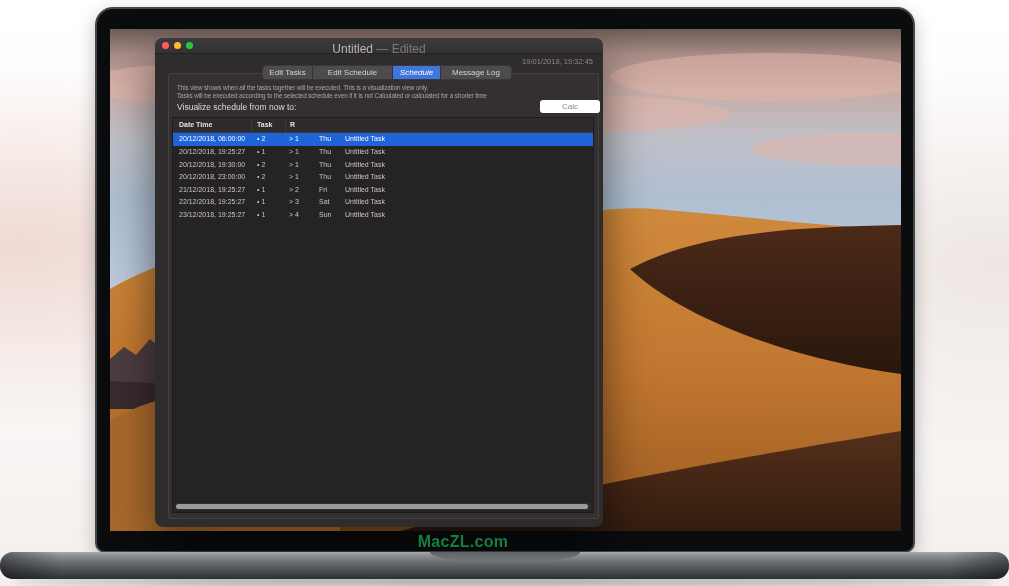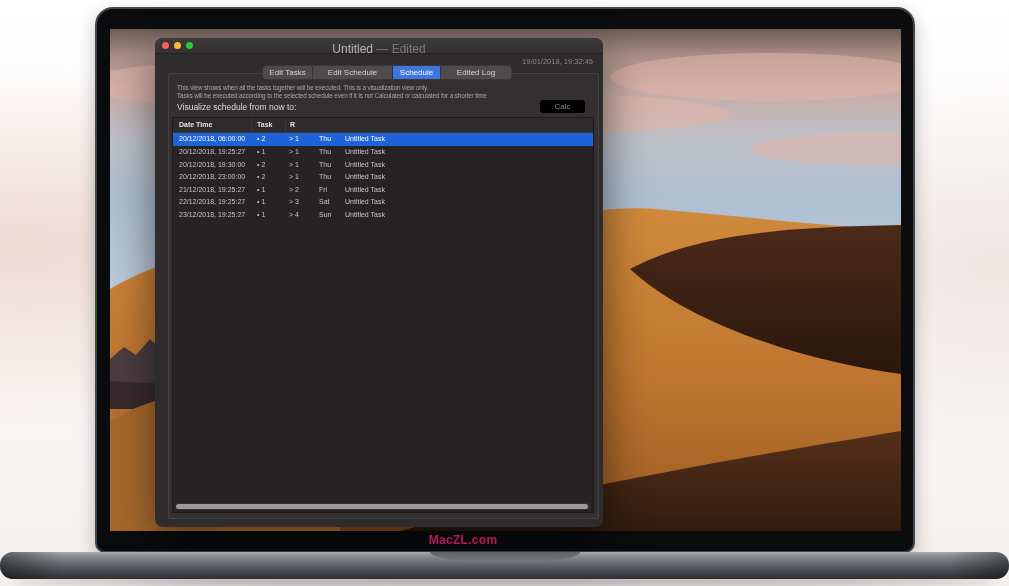--- a/index.html
+++ b/index.html
@@ -13,21 +13,21 @@
     position:relative;
   }
   .abs { position:absolute; }
 
   
   .screen-shell { left:95px; top:7px; width:820px; height:546px;
     background:#0b0c0e; border-radius:18px 18px 10px 10px;
     border:2px solid #43464a; box-shadow:0 6px 18px rgba(0,0,0,.25); }
   .wallpaper { left:110px; top:29px; width:791px; height:502px; overflow:hidden; }
   .chin-text { left:95px; top:533px; width:736px; text-align:center;
-    color:#be185d; font-size:12px; font-weight:bold; letter-spacing:.3px; }
+    color:#15803d; font-size:16px; font-weight:bold; letter-spacing:.3px; }
   .base { left:0; top:552px; width:1009px; height:27px; border-radius:13px;
     background:linear-gradient(180deg,#a6aaaf 0%,#888c91 16%,#6b6f74 38%,#4b4e52 68%,#2d3033 100%); }
   .base-tint { left:0; top:552px; width:1009px; height:27px; border-radius:13px;
     background:linear-gradient(90deg, rgba(0,0,0,.40) 0%, rgba(0,0,0,0) 6%, rgba(0,0,0,0) 94%, rgba(0,0,0,.40) 100%); }
   .base-notch { left:430px; top:552px; width:150px; height:10px;
     border-radius:0 0 70px 70px / 0 0 12px 12px;
     background:linear-gradient(180deg, rgba(35,37,40,.55), rgba(150,154,159,.12)); }
   .base-shadow { left:14px; top:577px; width:981px; height:9px; border-radius:50%;
     background:rgba(0,0,0,.30); filter:blur(4px); }
 
@@ -47,28 +47,28 @@
 
   .panel { left:13px; top:35px; width:431px; height:446px; background:#343031;
     border:1px solid #454041; border-radius:2px; }
 
   .tabs { left:107px; top:27px; height:15px; display:flex; background:#4e4b4c;
     border-radius:4px; overflow:hidden; border:1px solid #3a3738; }
   .tab { height:100%; display:flex; align-items:center; justify-content:center;
     font-size:8px; color:#d6d3d2; border-right:1px solid #353233; }
   .tab:last-child { border-right:none; }
   .tab.sel { background:#3e76dd; color:#ffffff; }
-  .tab.t1 { width:50px; } .tab.t2 { width:80px; } .tab.t3 { width:48px; } .tab.t4 { width:70px; }
+  .tab.t1 { width:50px; } .tab.t2 { width:80px; } .tab.t3 { width:48px;font-style:italic; } .tab.t4 { width:70px; }
 
   .desc { left:22px; width:420px; font-size:6.3px; letter-spacing:-.1px;
     color:#aba6a3; white-space:nowrap; }
   .desc.l1 { top:46px; } .desc.l2 { top:54px; }
 
   .viz-label { left:22px; top:64px; font-size:8.5px; color:#dedad7; }
-  .calc-btn { left:385px; top:62px; width:45px; height:13px; background:#000000;
+  .calc-btn { left:385px; top:62px; width:60px; height:13px; background:#ffffff;
     border-radius:3px; color:#8b8786; font-size:8px; display:flex;
     align-items:center; justify-content:center; }
 
   
   .table { left:17px; top:79px; width:422px; height:396px; background:#262324;
     border:1px solid #1d1b1c; }
   .thead { height:15px; background:#2e2b2c; border-bottom:1px solid #3a3738;
     position:relative; font-weight:bold; font-size:7px; color:#e3e0de; }
   .th { position:absolute; top:3px; }
   .th.c1 { left:6px; } .th.c2 { left:84px; } .th.c3 { left:117px; }
@@ -158,21 +158,21 @@
   </div>
 
   <div class="abs status-datetime">19/01/2018, 19:32:45</div>
 
   <div class="abs panel"></div>
 
   <div class="abs tabs">
     <div class="tab t1">Edit Tasks</div>
     <div class="tab t2">Edit Schedule</div>
     <div class="tab t3 sel">Schedule</div>
-    <div class="tab t4">Edited Log</div>
+    <div class="tab t4">Message Log</div>
   </div>
 
   <div class="abs desc l1">This view shows when all the tasks together will be executed. This is a visualization view only.</div>
   <div class="abs desc l2">Tasks will be executed according to the selected schedule even if it is not Calculated or calculated for a shorter time</div>
 
   <div class="abs viz-label">Visualize schedule from now to:</div>
   <div class="abs calc-btn">Calc</div>
 
   <div class="abs table">
     <div class="thead">

